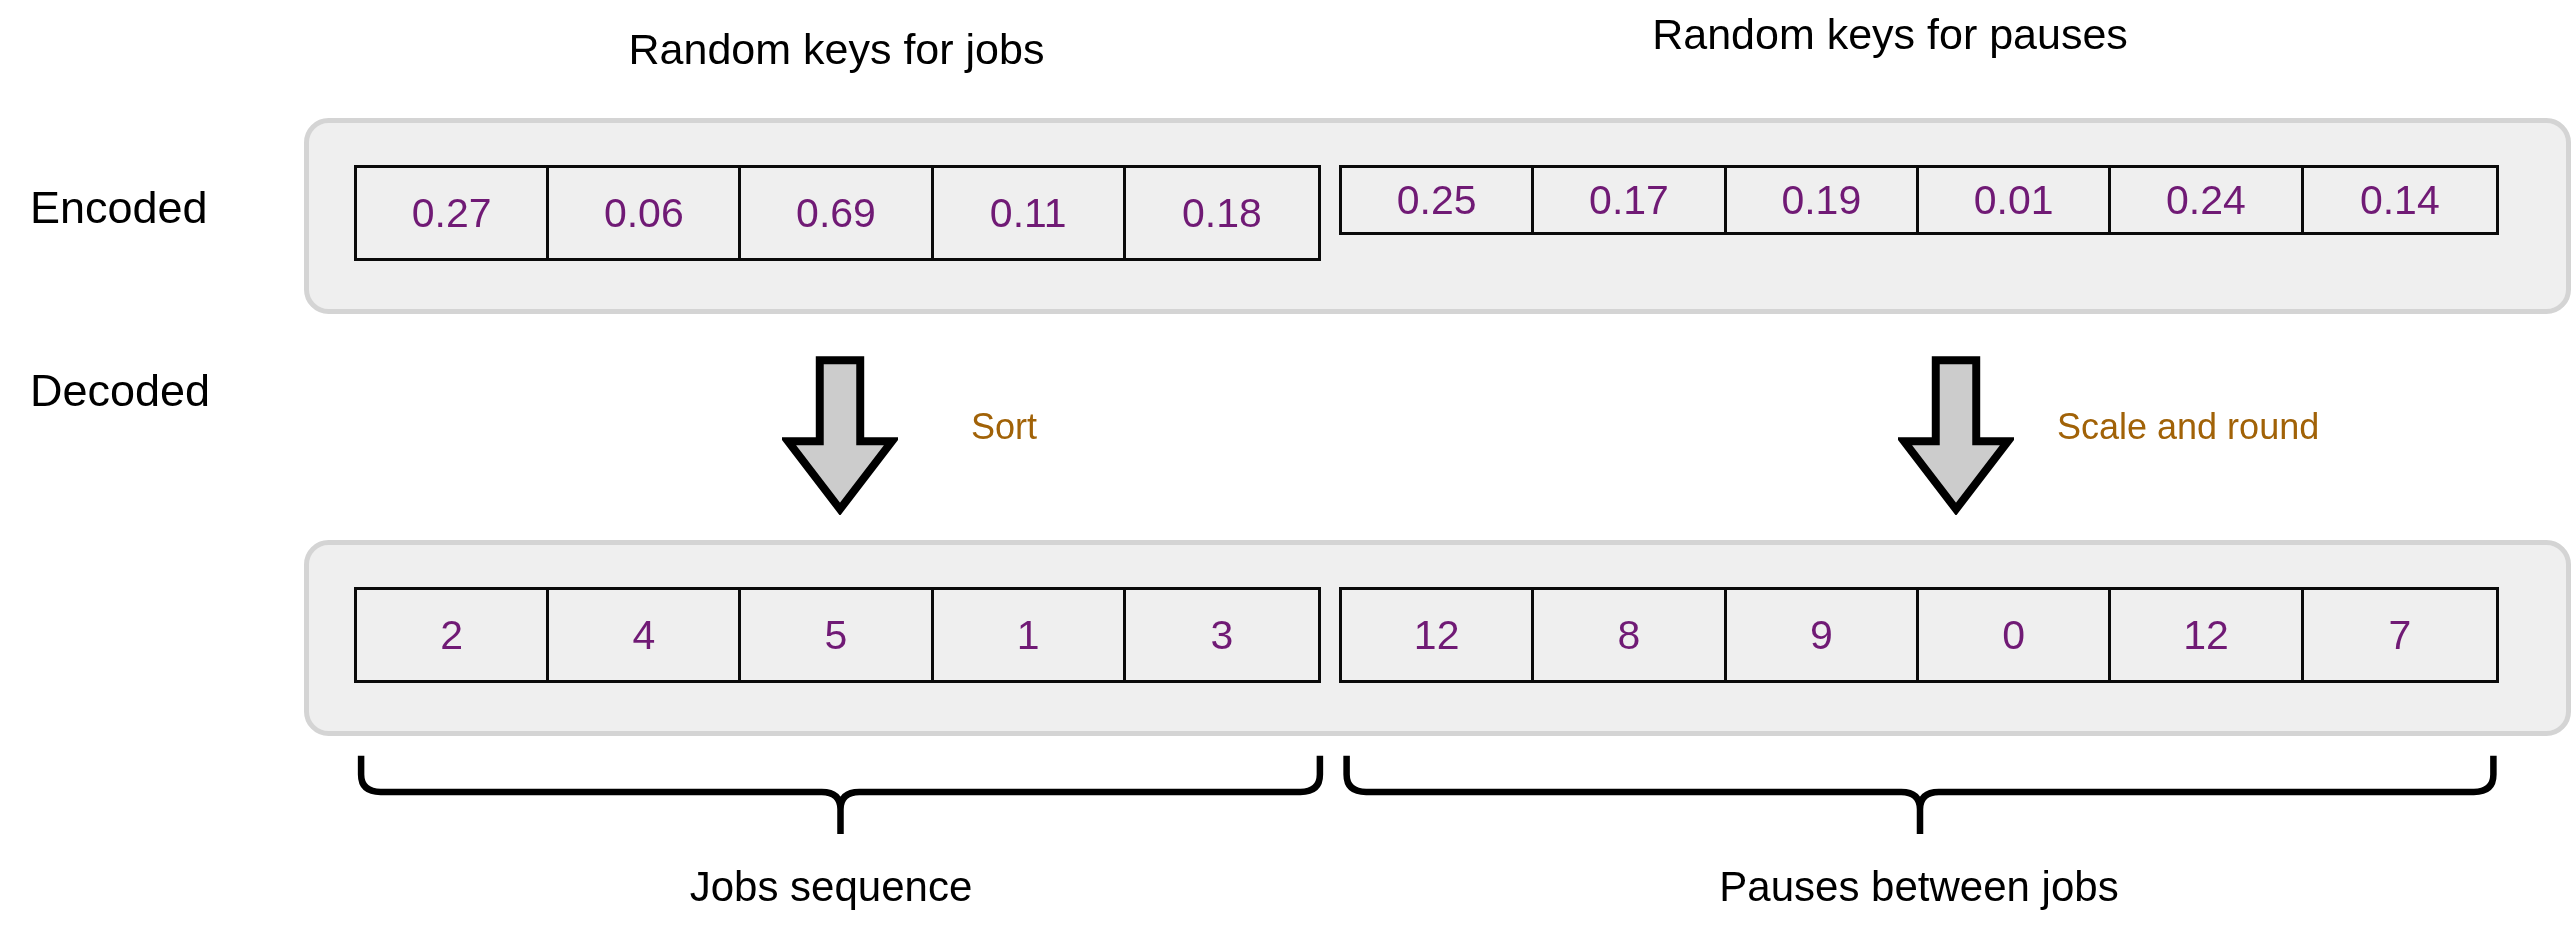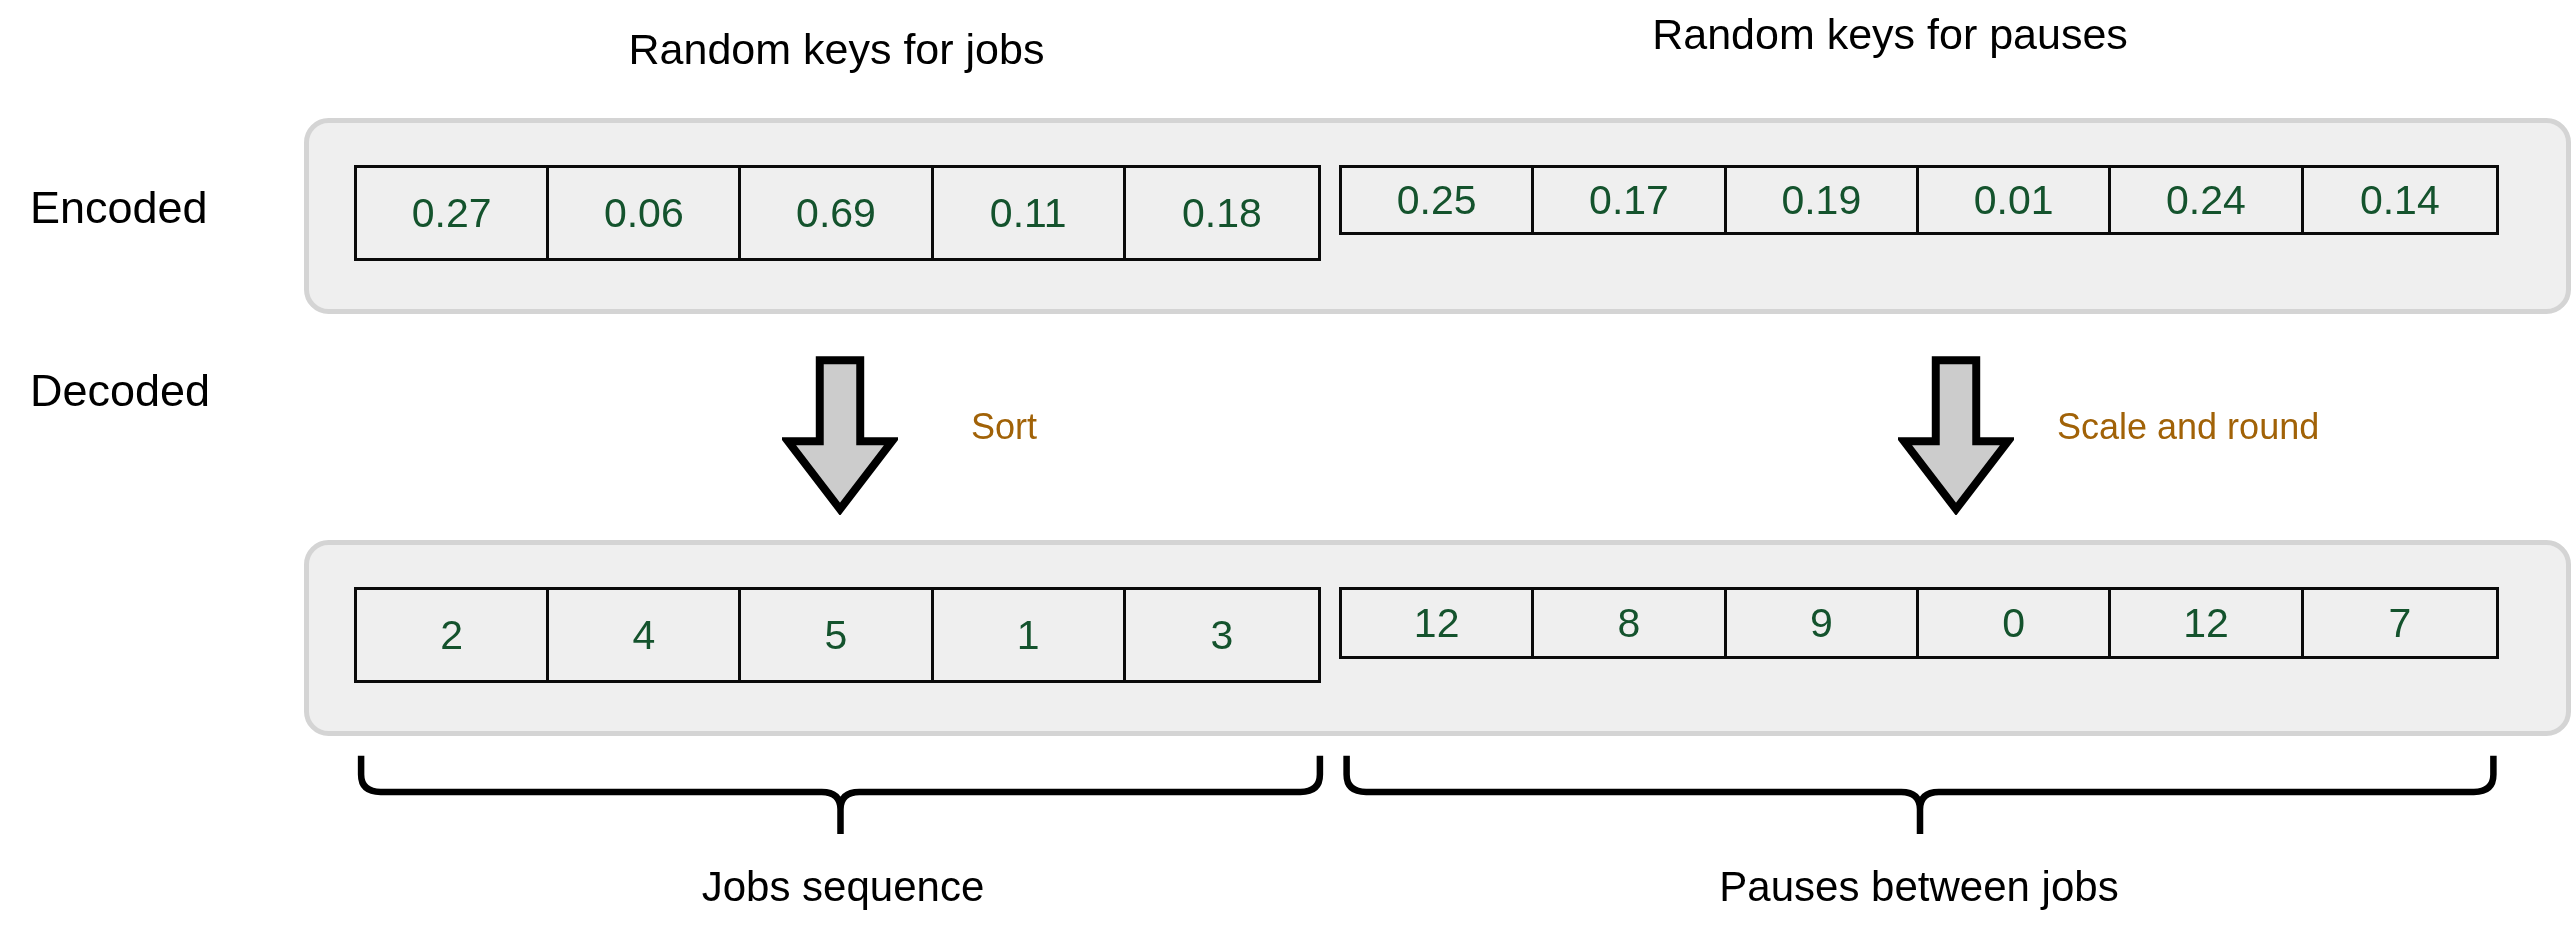--- a/index.html
+++ b/index.html
@@ -59,32 +59,32 @@
     background: #efefef;
   }
   .cell {
     box-sizing: border-box;
     width: 193px;
     height: 100%;
     display: flex;
     align-items: center;
     justify-content: center;
     font-size: 41px;
-    color: #14532d;
+    color: #701a75;
     border-right: 3.6px solid #0a0a0a;
     background: #efefef;
   }
   .cell:last-child { border-right: none; }
 
   
   #strip-enc-jobs   { left: 354px;  top: 165px; width: 967px; height: 96px; }
   #strip-enc-pauses { left: 1339px; top: 165px; width: 1160px; height: 70px; }
   
   #strip-dec-jobs   { left: 354px;  top: 587px; width: 967px; height: 96px; }
-  #strip-dec-pauses { left: 1339px; top: 587px; width: 1160px; height: 72px; }
+  #strip-dec-pauses { left: 1339px; top: 587px; width: 1160px; height: 96px; }
 
   
   .arrow-wrap { position: absolute; }
   #arrow-sort  { left: 782px; top: 356px; }
   #arrow-scale { left: 1898px; top: 356px; }
 
   .arrow-label {
     position: absolute;
     font-size: 36px;
     white-space: nowrap;
@@ -100,21 +100,21 @@
   #brace-pauses { left: 1333px; top: 750px; }
 
   .brace-label {
     position: absolute;
     font-size: 42px;
     white-space: nowrap;
     color: #000;
     text-align: center;
     line-height: 1;
   }
-  #label-jobs-seq   { left: 364px;  top: 866px; width: 958px; }
+  #label-jobs-seq   { left: 352px;  top: 866px; width: 958px; }
   #label-pauses-seq { left: 1346px; top: 866px; width: 1146px; }
 </style>
 </head>
 <body>
 
 <div class="group-title" id="title-jobs">Random keys for jobs</div>
 <div class="group-title" id="title-pauses">Random keys for pauses</div>
 
 <div class="row-label" id="label-encoded">Encoded</div>
 <div class="row-label" id="label-decoded">Decoded</div>

